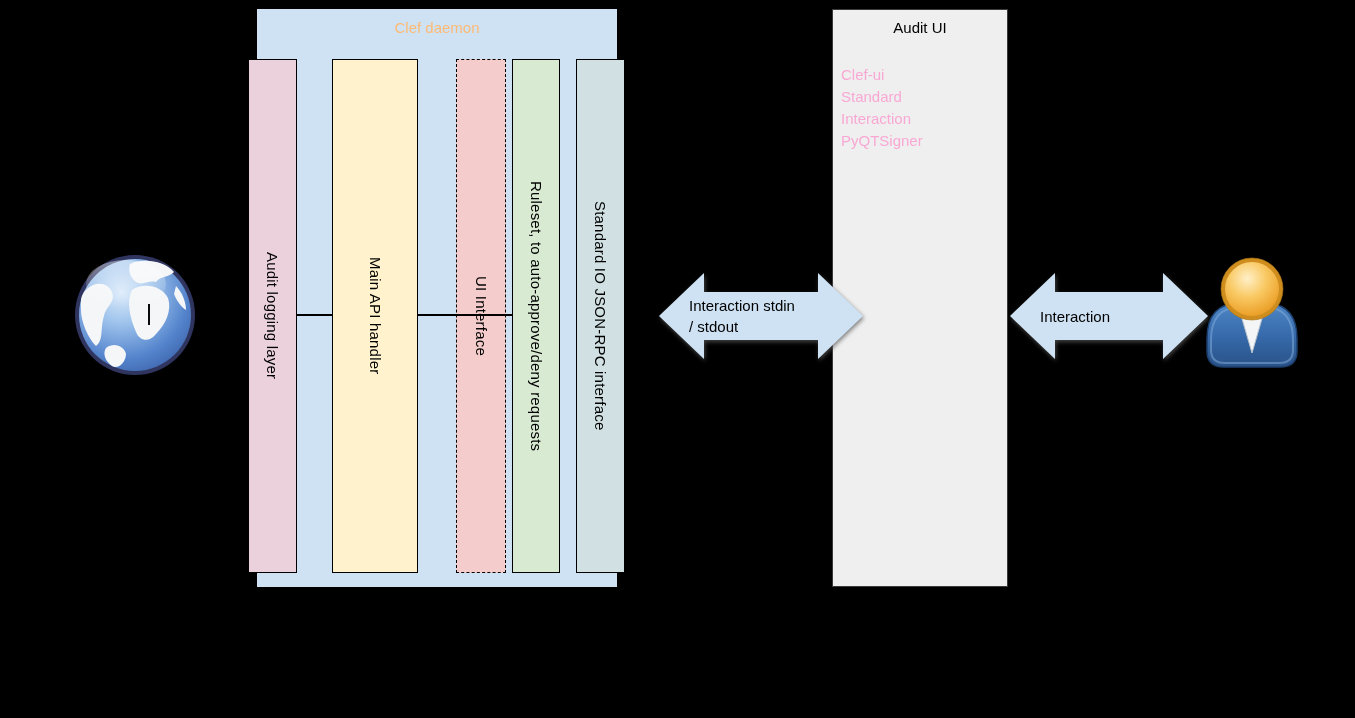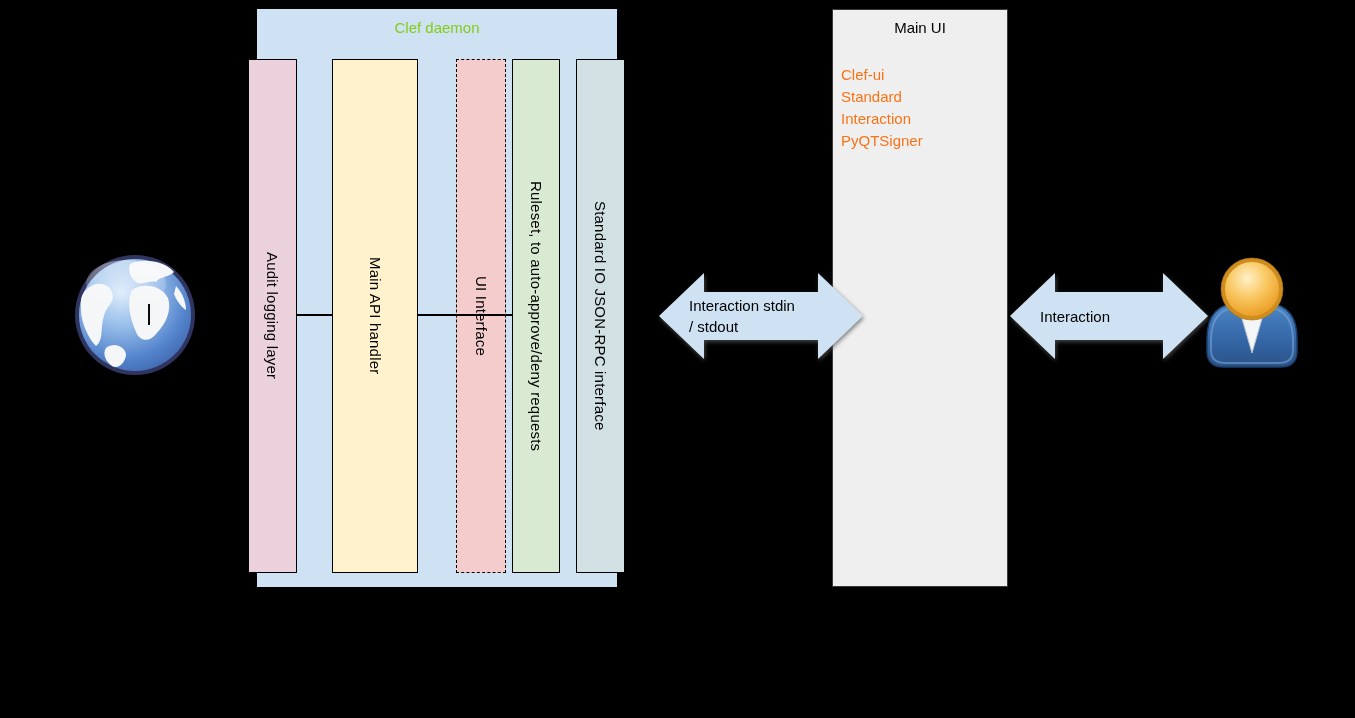--- a/index.html
+++ b/index.html
@@ -17,21 +17,21 @@
   .abs{position:absolute;box-sizing:border-box;}
 
   
   .daemon-box{
     left:257px;top:9px;width:360px;height:578px;
     background:#cfe2f3;
   }
   .daemon-title{
     left:257px;top:17px;width:360px;height:22px;
     line-height:22px;text-align:center;
-    font-size:15px;color:#84cc16;z-index:4;
+    font-size:15px;color:#fdba74;z-index:4;
   }
 
   
   .col{
     top:59px;height:514px;
     border:1px solid #000;
     display:flex;align-items:center;justify-content:center;
     z-index:3;
   }
   .vtext{
@@ -81,21 +81,21 @@
   .someui-box{
     left:832px;top:9px;width:176px;height:578px;
     background:#efefef;border:1px solid #3a3a3a;
   }
   .someui-title{
     left:832px;top:17px;width:176px;height:22px;
     line-height:22px;text-align:center;font-size:15px;color:#000;z-index:4;
   }
   .someui-list{
     left:841px;top:64px;width:160px;z-index:4;
-    font-size:15px;line-height:22px;color:#f97316;
+    font-size:15px;line-height:22px;color:#f9a8d4;
   }
 
   .icon-globe{left:72px;top:252px;z-index:5;}
   .icon-user{left:1202px;top:250px;z-index:6;}
 </style>
 </head>
 <body>
 
 <div id="stage">
 
@@ -151,21 +151,21 @@
     <div class="arrow-shadow">
         <div class="arrow-shape"></div>
       </div>
     <div class="arrow-text">
       <span>Interaction stdin</span>
       <span>/ stdout</span>
     </div>
   </div>
 
   <div class="abs someui-box"></div>
-  <div class="abs someui-title">Main UI</div>
+  <div class="abs someui-title">Audit UI</div>
   <div class="abs someui-list">
     <div>Clef-ui</div>
     <div>Standard</div>
     <div>Interaction</div>
     <div>PyQTSigner</div>
   </div>
 
   <div class="abs arrow arrow-right">
     <div class="arrow-shadow">
         <div class="arrow-shape"></div>

